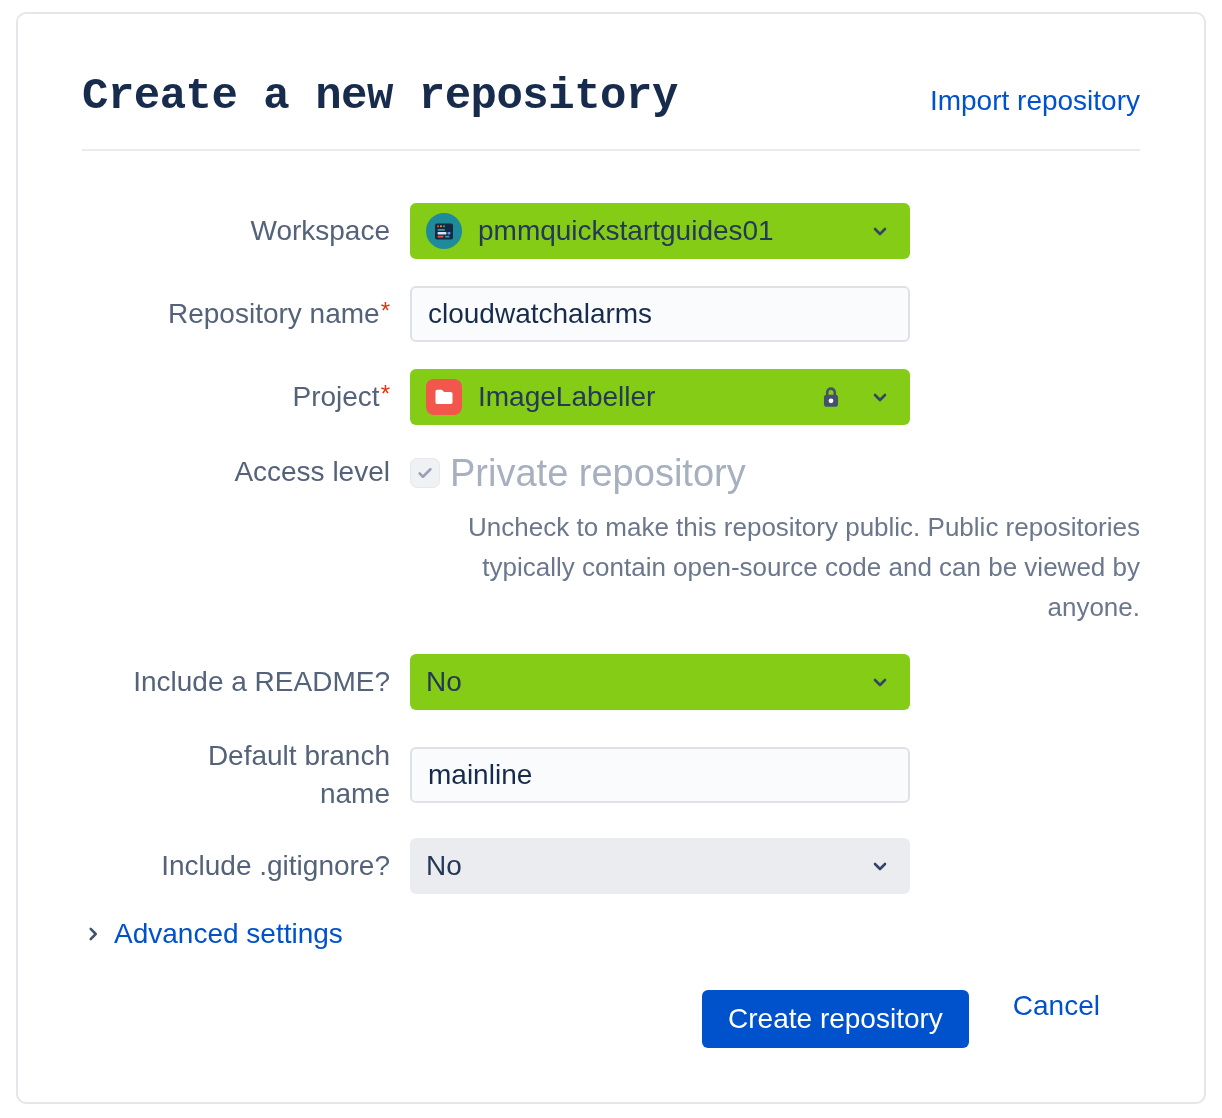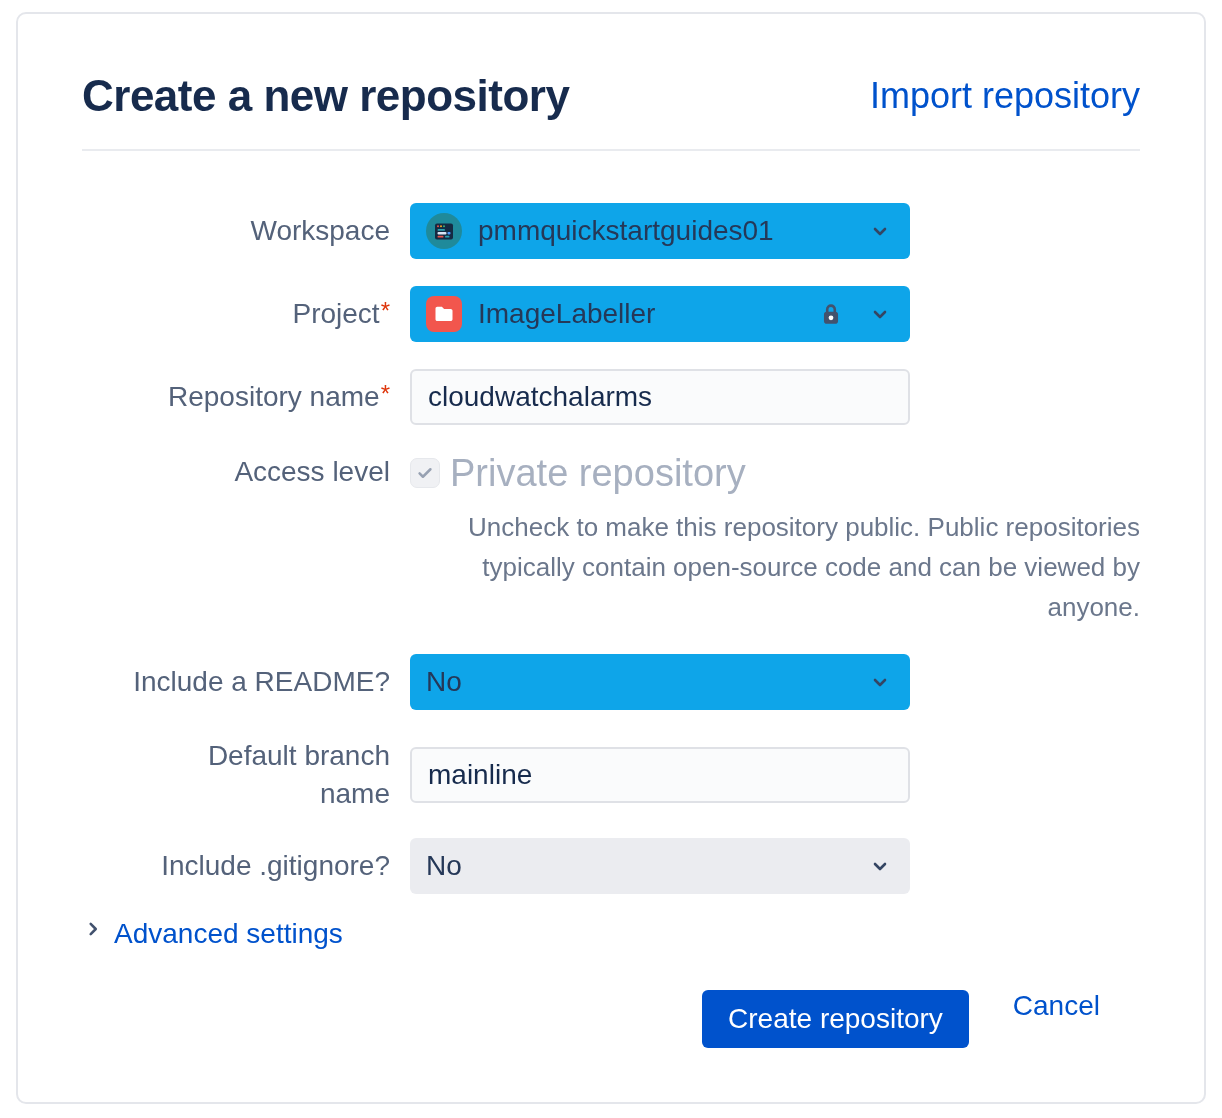--- a/index.html
+++ b/index.html
@@ -23,23 +23,24 @@
     display: flex;
     justify-content: space-between;
     align-items: flex-end;
   }
   .page-title {
     font-size: 44px;
     font-weight: 700;
     color: #172B4D;
     letter-spacing: -0.5px;
     line-height: 1.2;
+    font-family: Liberation Mono, monospace;
   }
   .import-link {
-    font-size: 36px;
+    font-size: 28px;
     color: #0052CC;
     text-decoration: none;
     cursor: pointer;
     margin-bottom: 6px;
     font-weight: 400;
   }
   .divider {
     border: none;
     border-top: 2px solid #E9EBEF;
     margin-top: 26px;
@@ -71,21 +72,21 @@
   }
   .req {
     color: #DE350B;
     font-size: 24px;
     vertical-align: top;
     margin-left: 1px;
   }
   .field-select {
     width: 500px;
     height: 56px;
-    background: #0ea5e9;
+    background: #84cc16;
     border-radius: 6px;
     display: flex;
     align-items: center;
     padding: 0 18px 0 16px;
     cursor: pointer;
   }
   .field-select.darker { background: #EBECF0; }
   .field-select .value-text {
     font-size: 28px;
     color: #253858;
@@ -137,20 +138,21 @@
     line-height: 40px;
     color: #6B778C;
     text-align: right;
   }
   
   .row.branch { margin-bottom: 26px; }
   .row.gitignore { margin-bottom: 24px; }
   
   .advanced {
     display: flex;
+    align-items: center;
     margin-bottom: 40px;
     cursor: pointer;
     width: fit-content;
   }
   .advanced .adv-chevron { display: flex; margin-right: 10px; }
   .advanced .adv-label {
     font-size: 28px;
     color: #0052CC;
   }
   
@@ -212,20 +214,25 @@
         <span class="value-text">pmmquickstartguides01</span>
         <span class="chevron">
           <svg width="24" height="24" viewBox="0 0 24 24">
               <path d="M7 10l5 5 5-5" fill="none" stroke="#344563" stroke-width="2.6" stroke-linecap="round" stroke-linejoin="round"></path>
             </svg>
         </span>
       </div>
     </div>
 
     <div class="row">
+      <div class="row-label"><span class="label-text">Repository name</span><span class="req">*</span></div>
+      <input class="text-input" type="text" value="cloudwatchalarms" style="">
+    </div>
+
+    <div class="row">
       <div class="row-label"><span class="label-text">Project</span><span class="req">*</span></div>
       <div class="field-select">
         <span class="icon-leading">
           <svg width="36" height="36" viewBox="0 0 36 36">
             <rect x="0" y="0" width="36" height="36" rx="8" fill="#F2564D"></rect>
             <path d="M9.5 12.5c0-1 .8-1.8 1.8-1.8h4.6l2.2 2.3h6.6c1 0 1.8.8 1.8 1.8v8.4c0 1-.8 1.8-1.8 1.8H11.3c-1 0-1.8-.8-1.8-1.8V12.5z" fill="#ffffff"></path>
           </svg>
         </span>
         <span class="value-text">ImageLabeller</span>
         <span class="lock">
@@ -234,25 +241,20 @@
             <rect x="5.5" y="10" width="13" height="11" rx="2.6" fill="#42526E"></rect>
             <circle cx="12" cy="15.5" r="2.2" fill="#ffffff"></circle>
           </svg>
         </span>
         <span class="chevron">
           <svg width="24" height="24" viewBox="0 0 24 24">
               <path d="M7 10l5 5 5-5" fill="none" stroke="#344563" stroke-width="2.6" stroke-linecap="round" stroke-linejoin="round"></path>
             </svg>
         </span>
       </div>
-    </div>
-
-    <div class="row">
-      <div class="row-label"><span class="label-text">Repository name</span><span class="req">*</span></div>
-      <input class="text-input" type="text" value="cloudwatchalarms" style="">
     </div>
 
     <div class="row access">
       <div class="row-label"><span class="label-text">Access level</span></div>
       <div>
         <div class="checkbox-line">
           <span class="checkbox">
             <svg width="20" height="20" viewBox="0 0 24 24">
                 <path d="M5.5 12.5l4 4 9-9" fill="none" stroke="#97A1B2" stroke-width="3" stroke-linecap="round" stroke-linejoin="round"></path>
               </svg>

